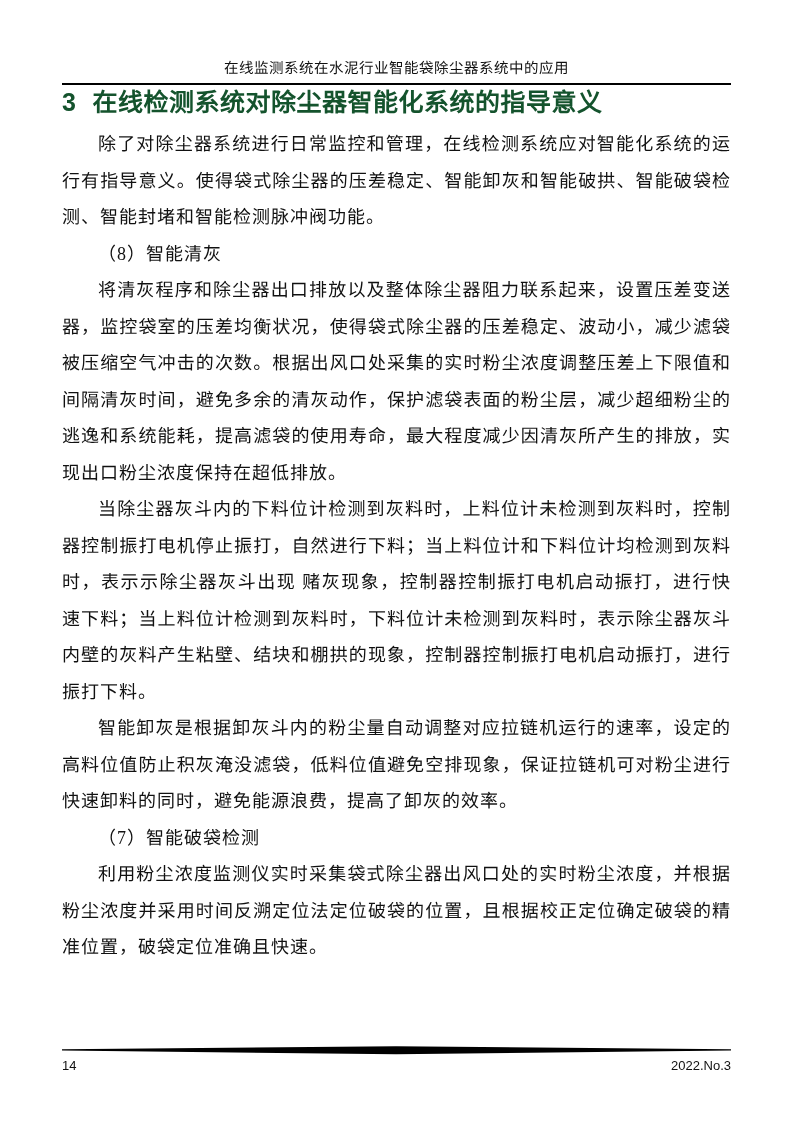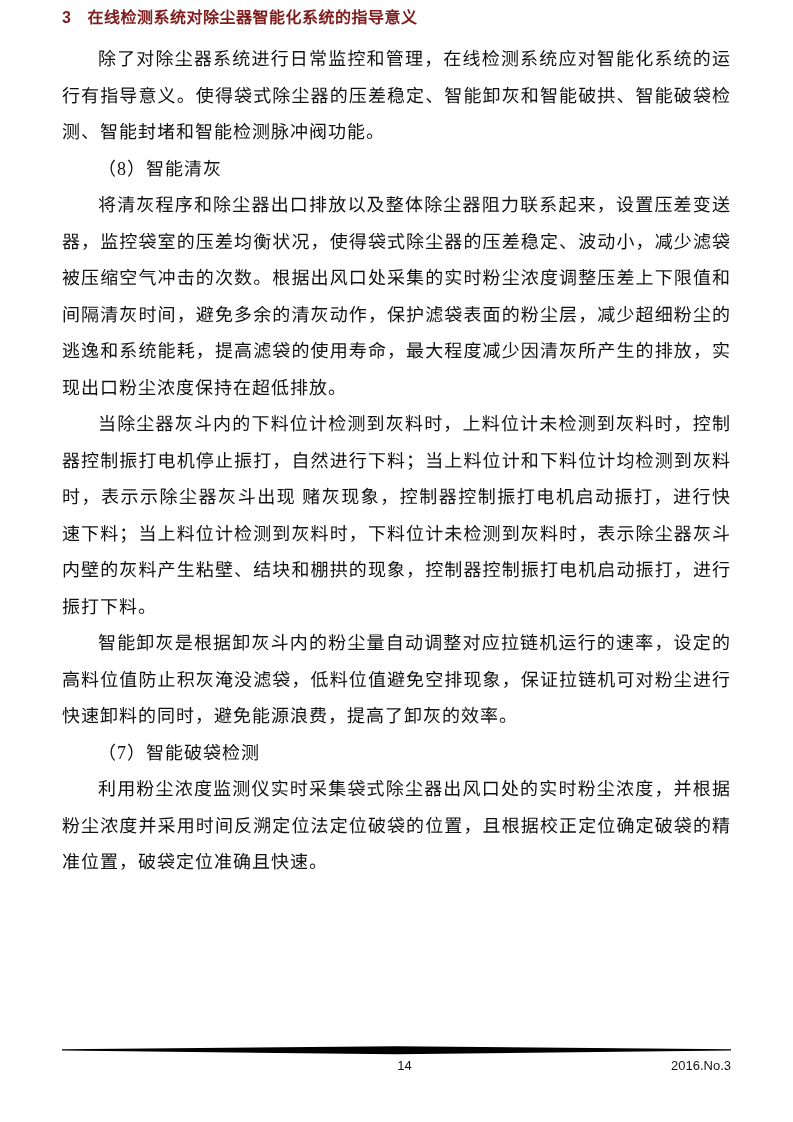--- a/index.html
+++ b/index.html
@@ -30,23 +30,23 @@
   .header-rule {
     margin-top: 5px;
     height: 0;
     border-bottom: 2px solid #000000;
   }
   
   .section-heading {
     margin: 4px 62px 0 62px;
     font-family: "Liberation Sans", "DejaVu Sans", sans-serif;
     font-weight: 700;
-    font-size: 16px;
+    font-size: 25px;
     line-height: 27px;
-    color: #7f1d1d;
+    color: #14532d;
     letter-spacing: 0.5px;
     white-space: nowrap;
   }
   .section-heading .sec-num {
     display: inline-block;
     margin-right: 16px;
   }
   
   .article-body {
     margin: 10px 62px 0 62px;
@@ -72,34 +72,37 @@
     position: relative;
     margin-top: 2px;
     height: 18px;
     font-family: "Liberation Sans", "DejaVu Sans", sans-serif;
     font-size: 13px;
     line-height: 18px;
     color: #111111;
   }
   .page-number {
     position: absolute;
-    left: 16px; right: 0;
-    text-align: center;
+    left: 0; right: 0;
   }
   .issue-label {
     position: absolute;
     right: 0;
     text-align: right;
   }
 </style>
 </head>
 <body>
 
 <div class="page">
 
+  <header class="page-header">
+    <div class="running-title">在线监测系统在水泥行业智能袋除尘器系统中的应用</div>
+    <div class="header-rule"></div>
+  </header>
 
   <h1 class="section-heading">
     <span class="sec-num">3</span><span>在线检测系统对除尘器智能化系统的指导意义</span>
   </h1>
 
   <main class="article-body">
       <p class="para">除了对除尘器系统进行日常监控和管理，在线检测系统应对智能化系统的运行有指导意义。使得袋式除尘器的压差稳定、智能卸灰和智能破拱、智能破袋检测、智能封堵和智能检测脉冲阀功能。</p>
       <p class="para subhead">（8）智能清灰</p>
       <p class="para">将清灰程序和除尘器出口排放以及整体除尘器阻力联系起来，设置压差变送器，监控袋室的压差均衡状况，使得袋式除尘器的压差稳定、波动小，减少滤袋被压缩空气冲击的次数。根据出风口处采集的实时粉尘浓度调整压差上下限值和间隔清灰时间，避免多余的清灰动作，保护滤袋表面的粉尘层，减少超细粉尘的逃逸和系统能耗，提高滤袋的使用寿命，最大程度减少因清灰所产生的排放，实现出口粉尘浓度保持在超低排放。</p>
       <p class="para">当除尘器灰斗内的下料位计检测到灰料时，上料位计未检测到灰料时，控制器控制振打电机停止振打，自然进行下料；当上料位计和下料位计均检测到灰料时，表示示除尘器灰斗出现 赌灰现象，控制器控制振打电机启动振打，进行快速下料；当上料位计检测到灰料时，下料位计未检测到灰料时，表示除尘器灰斗内壁的灰料产生粘壁、结块和棚拱的现象，控制器控制振打电机启动振打，进行振打下料。</p>
@@ -107,17 +110,17 @@
       <p class="para subhead">（7）智能破袋检测</p>
       <p class="para">利用粉尘浓度监测仪实时采集袋式除尘器出风口处的实时粉尘浓度，并根据粉尘浓度并采用时间反溯定位法定位破袋的位置，且根据校正定位确定破袋的精准位置，破袋定位准确且快速。</p>
     </main>
 
   <footer class="page-footer">
     <svg class="footer-rule" viewBox="0 0 669 9" preserveAspectRatio="none" aria-hidden="true">
       <polygon points="0,3.2 334,0.3 669,3.2 669,4.6 334,8.2 0,4.6" fill="#000000"></polygon>
     </svg>
     <div class="footer-row">
       <span class="page-number">14</span>
-      <span class="issue-label">2016.No.3</span>
+      <span class="issue-label">2022.No.3</span>
     </div>
   </footer>
 
 </div>
 
 </body></html>

